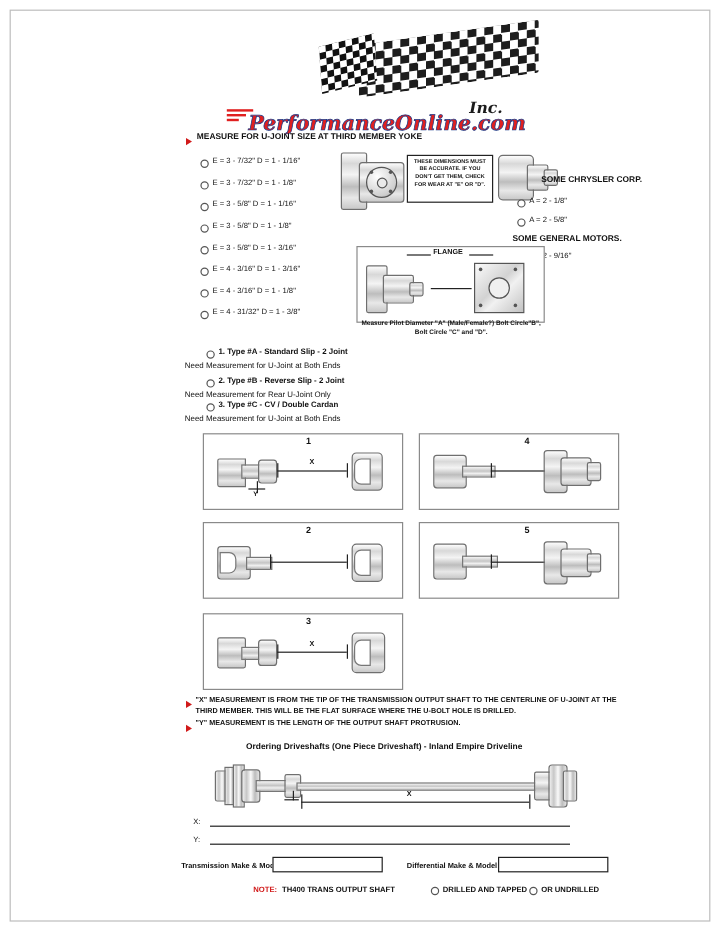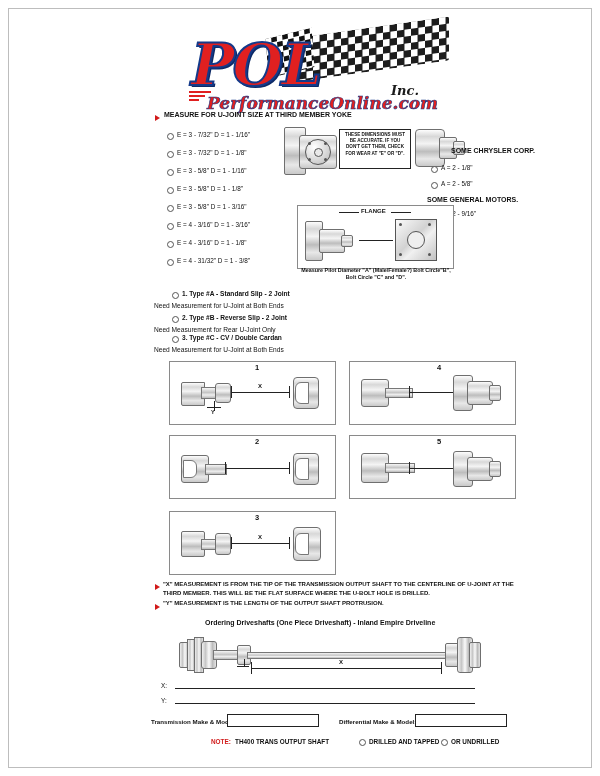--- a/index.html
+++ b/index.html
@@ -129,21 +129,20 @@
 <div class="page">
 
   <div class="logo-wrap">
     <div class="checker"></div>
     <div class="checker2"></div>
     <div class="speedlines">
         <i></i>
         <i></i>
         <i></i>
       </div>
-    <div class="pol">POL</div>
     <div class="inc">Inc.</div>
     <div class="pol-sub">PerformanceOnline.com</div>
   </div>
 
   <div class="arrow-red" style="left:146px;top:106px;"></div>
   <div class="t hdr" style="left:155px;top:102px;">MEASURE FOR U-JOINT SIZE AT THIRD MEMBER YOKE</div>
 
   <div class="radio" style="left:158px;top:124px;"></div>
   <div class="rowtext" style="left:168px;top:122px;">E = 3 - 7/32"    D = 1 - 1/16"</div>
 

